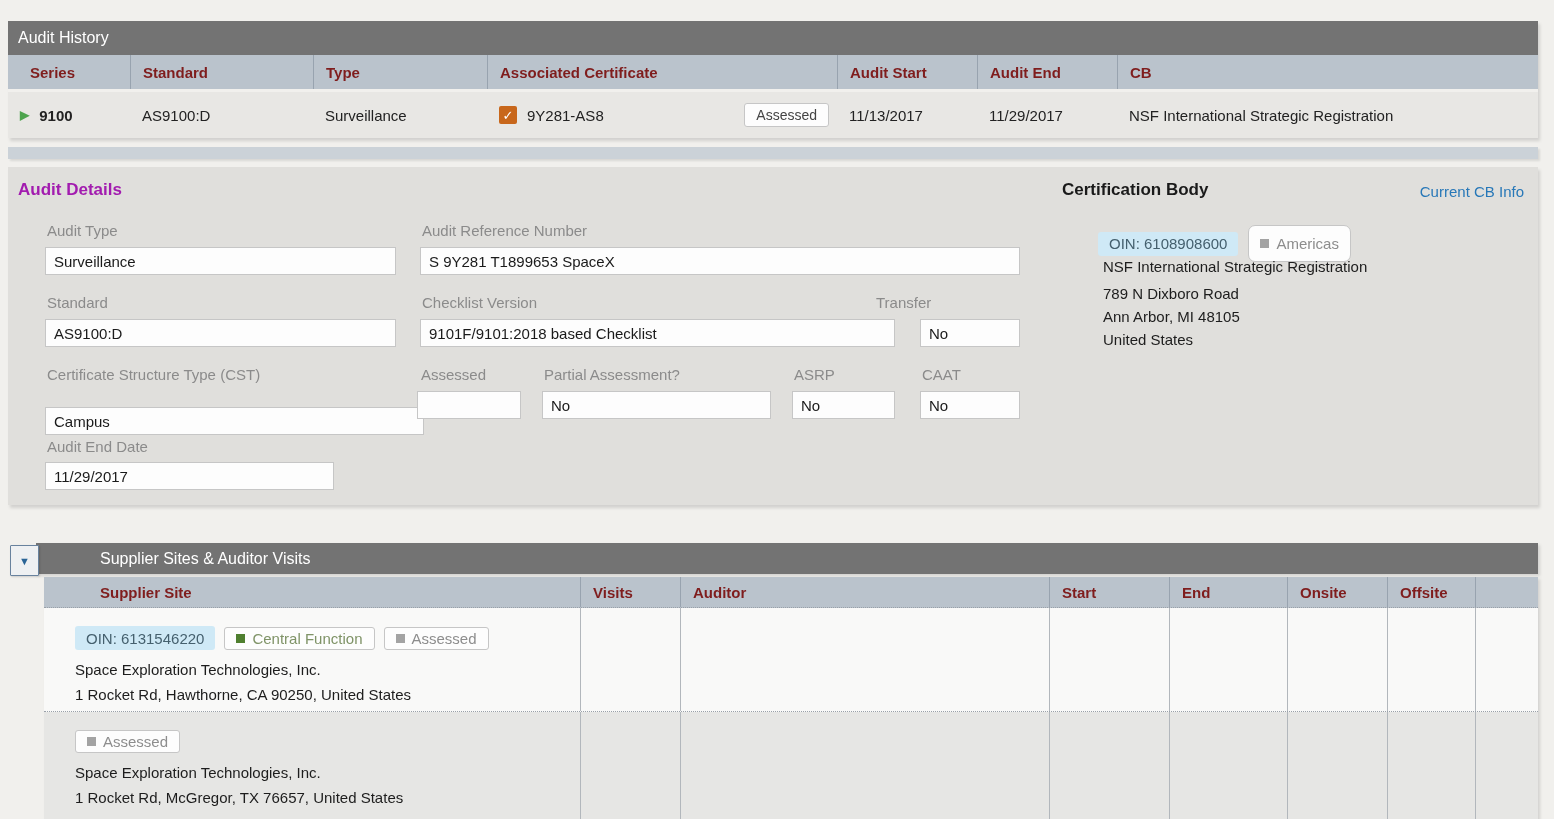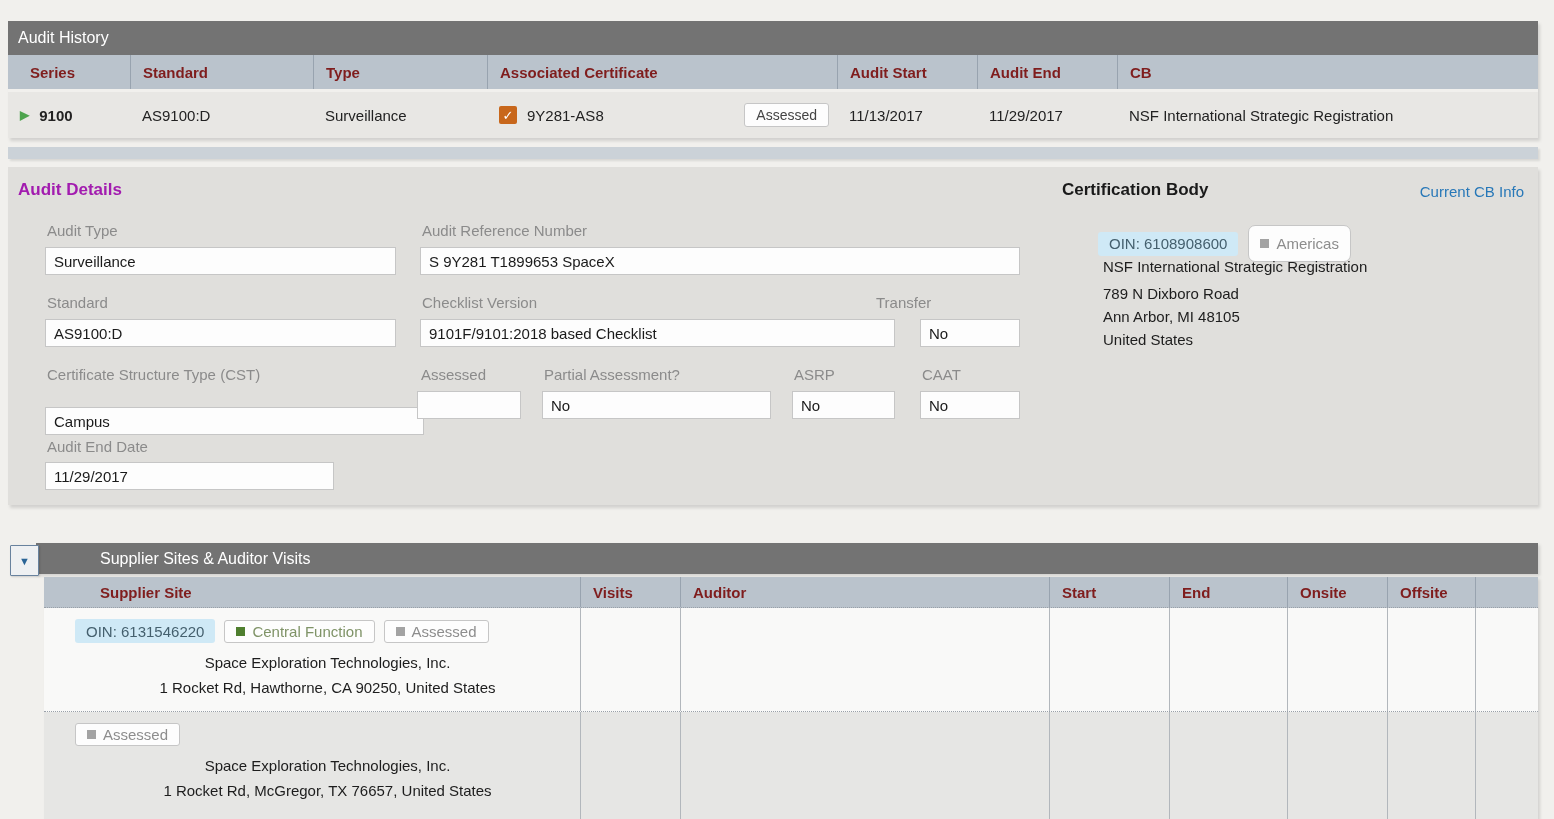--- a/index.html
+++ b/index.html
@@ -121,21 +121,21 @@
   .s-end { width:118px; flex:none; }
   .s-onsite { width:100px; flex:none; }
   .s-offsite { width:88px; flex:none; }
   .s-extra { flex:1; }
   #ss-table .colhead .s-site { padding-left:56px; }
   .ss-row { display:flex; border-bottom:1px dotted #99a0a8; }
   .ss-row .cell { border-left:1px solid #b2b7bc; }
   .ss-row .cell:first-child { border-left:none; }
   .ss-row-1 { background:#f9f9f8; min-height:104px; }
   .ss-row-2 { background:#e6e6e4; min-height:108px; }
-  .site-cell { padding:11px 0 0 31px;text-align:center; }
+  .site-cell { padding:18px 0 0 31px; }
   .site-badges { display:flex; gap:9px; align-items:center; }
   .site-badges .badge-white { height:23px; font-size:15px; }
   .badge-cf { color:#7f9367; }
   .badge-cf .sq { background:#4f7f2f; }
   .badge-assessed { color:#8d8d8d; }
   .badge-assessed .sq { background:#a3a3a3; }
   .site-name { margin-top:11px; font-size:15px; color:#1d1d1d; }
   .site-addr { margin-top:8px; font-size:15px; color:#1d1d1d; }
 </style>
 </head>

